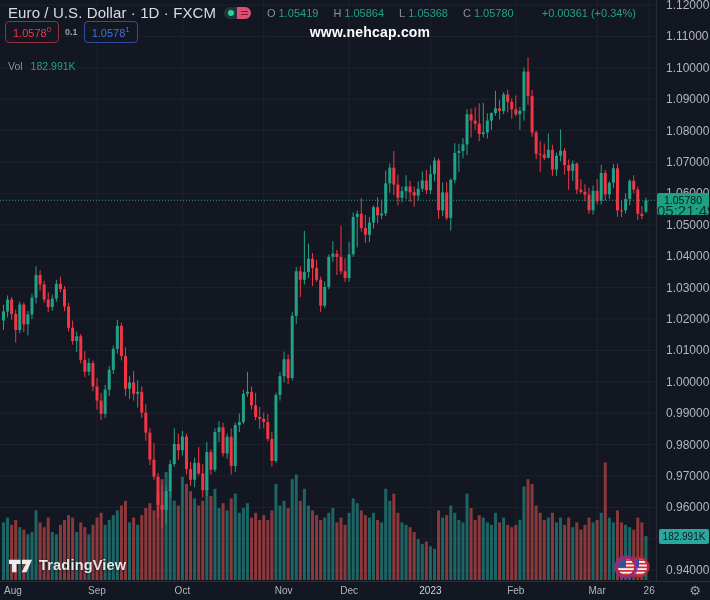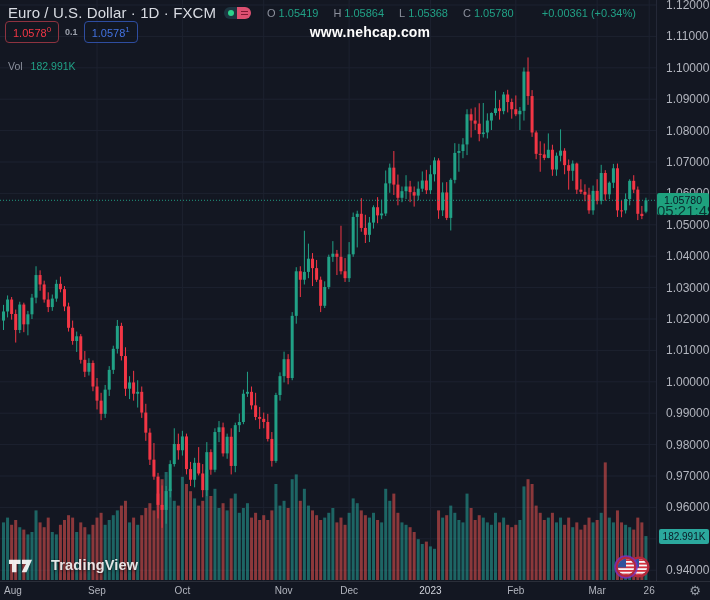--- a/index.html
+++ b/index.html
@@ -48,21 +48,21 @@
            z-index:20;text-align:center;color:#0b1a26;font-size:10px;line-height:15px;}
 
   
   .time-axis{position:absolute;left:0;top:581px;width:710px;height:19px;background:#131722;
              border-top:1px solid #2a2e39;z-index:15;cursor:ew-resize;}
   .ttick{position:absolute;top:3px;transform:translateX(-50%);color:#b2b5be;font-size:10px;}
   .ttick.year{color:#d1d4dc;font-weight:500;}
   .gear{position:absolute;right:9px;top:1px;color:#9aa0aa;font-size:13px;cursor:pointer;}
 
   
-  .tv-logo{position:absolute;left:8px;top:557px;display:flex;align-items:flex-start;gap:18px;z-index:22;cursor:pointer;}
+  .tv-logo{position:absolute;left:8px;top:557px;display:flex;align-items:flex-start;gap:6px;z-index:22;cursor:pointer;}
   .tv-logo-text{color:rgba(255,255,255,.88);font-size:14.5px;font-weight:bold;letter-spacing:.2px;
                 text-shadow:0 1px 3px rgba(0,0,0,.55);}
   .flags{position:absolute;left:606px;top:554px;z-index:22;cursor:pointer;}
 </style>
 </head>
 <body>
 
 <div class="root">
 
   <svg id="chart-svg" width="710" height="600">

